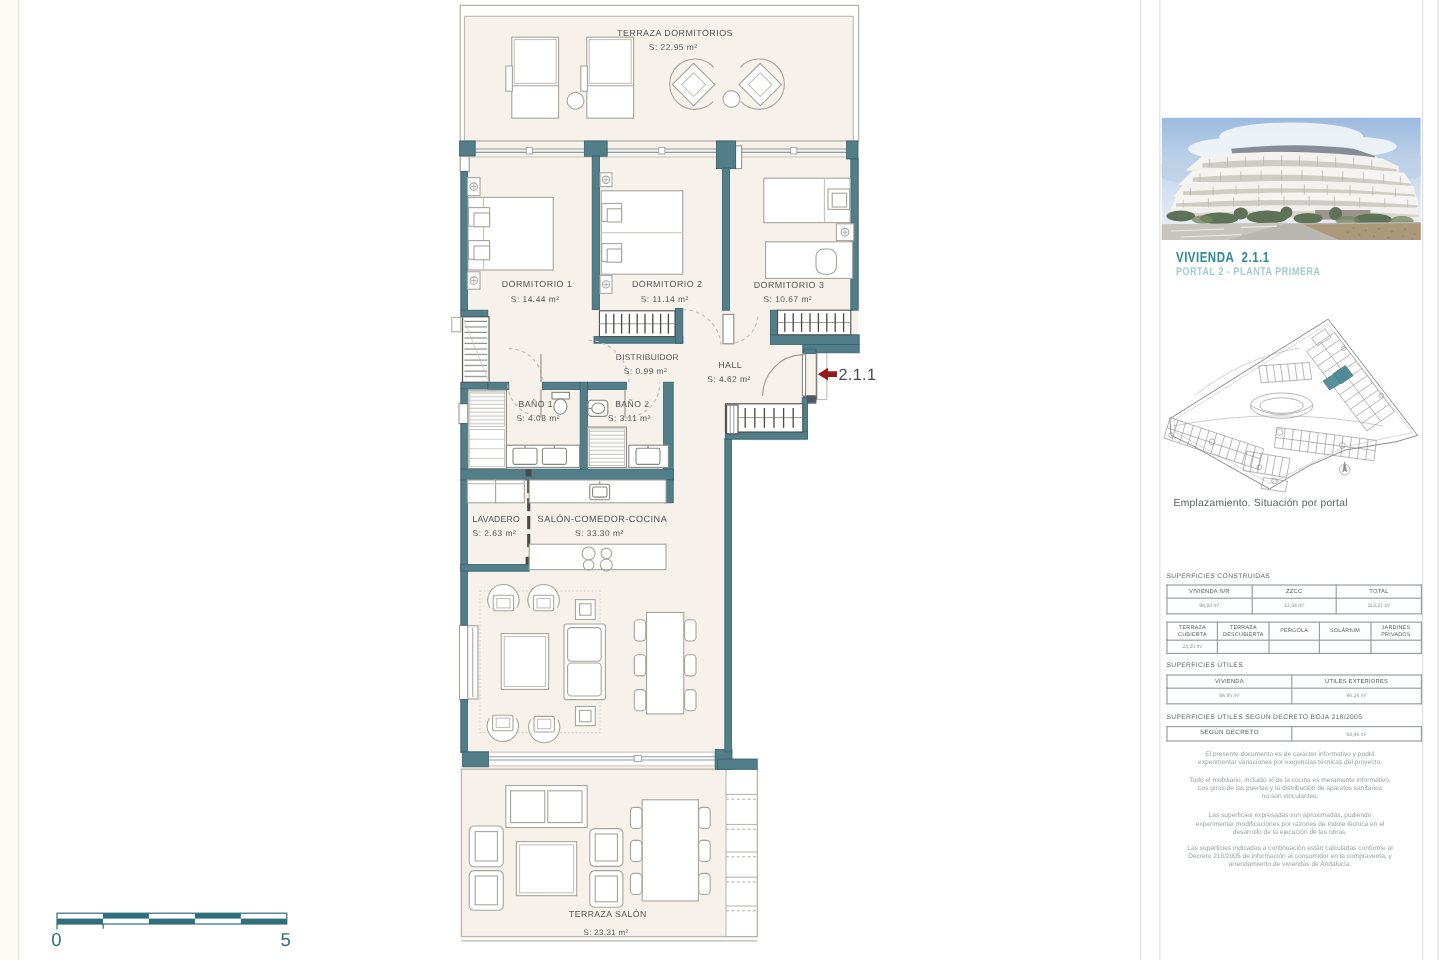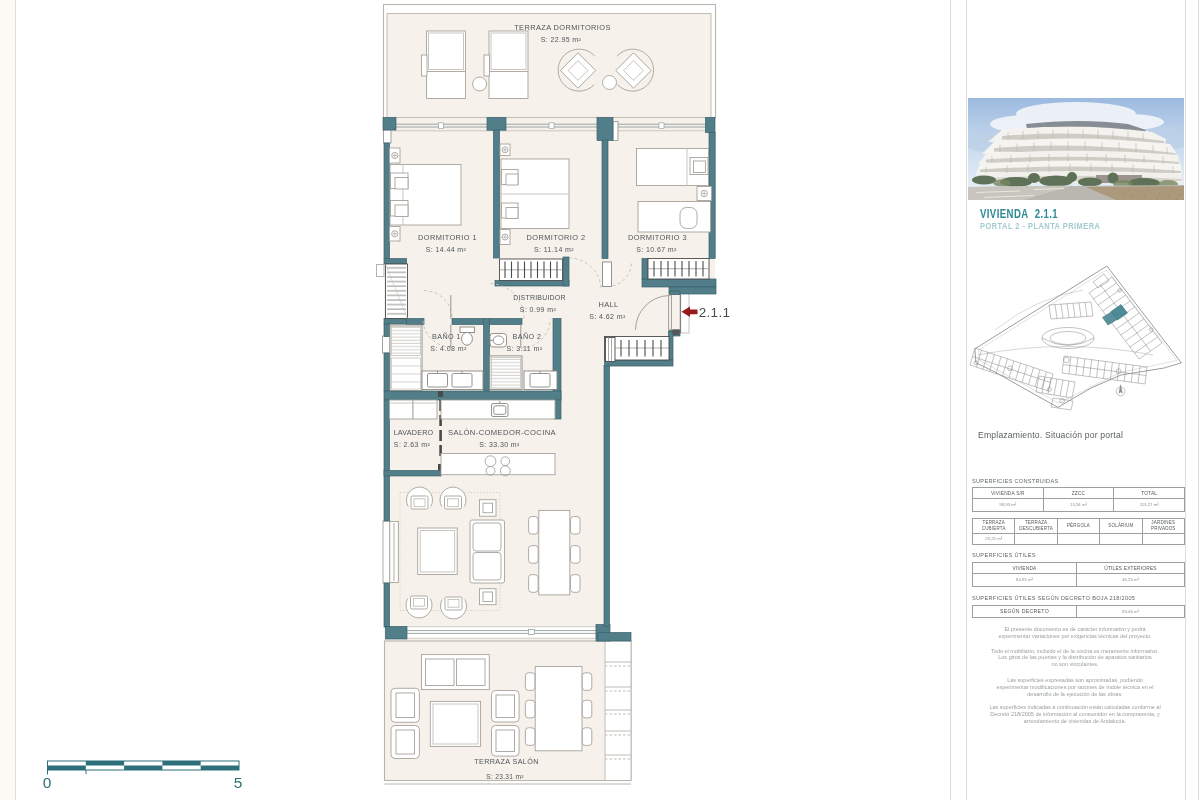--- a/index.html
+++ b/index.html
@@ -688,21 +688,21 @@
         <circle cx="97.1" cy="148.8" r="2.4"></circle>
       </g>
 
       <g transform="translate(155.6,139.4)">
         <circle r="4.4"></circle>
         <path d="M0,-6.6 L1.7,1.8 L0,0.5 L-1.7,1.8 Z" fill="#909090"></path>
       </g>
     </g>
   </svg>
 
-  <div class="abs" style="left:978px;top:430px;font-size:8.6px;color:#5a6063;letter-spacing:0.2px;">Emplazamiento. Situación por portal</div>
+  <div class="abs" style="left:978px;top:414px;font-size:8.6px;color:#5a6063;letter-spacing:0.2px;">Emplazamiento. Situación por portal</div>
 
   <div class="abs hdg" style="left:972px;top:477.5px;">SUPERFICIES CONSTRUIDAS</div>
 
   <table class="abs t1" style="left:972px;top:487px;width:213px;">
     <tbody>
         <tr class="hd">
           <td>VIVIENDA S/R</td>
           <td>ZZCC</td>
           <td>TOTAL</td>
         </tr>

